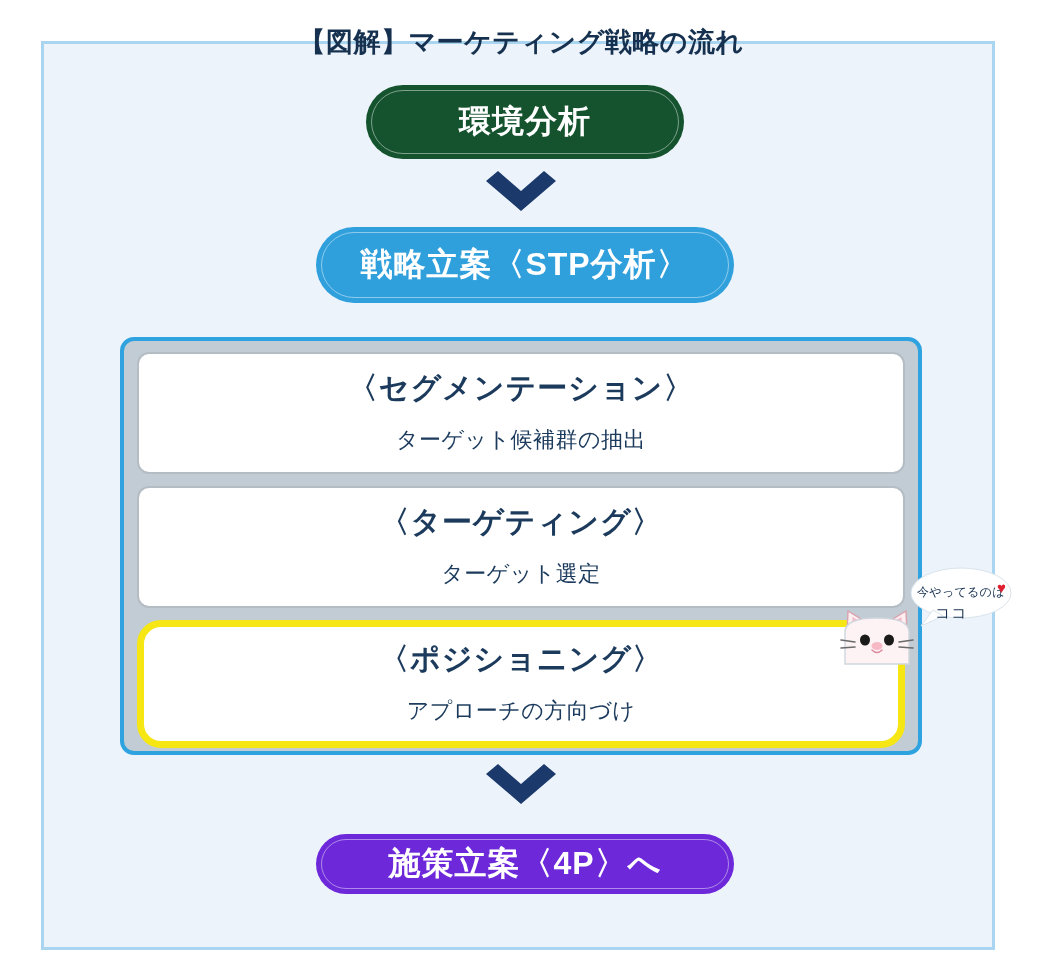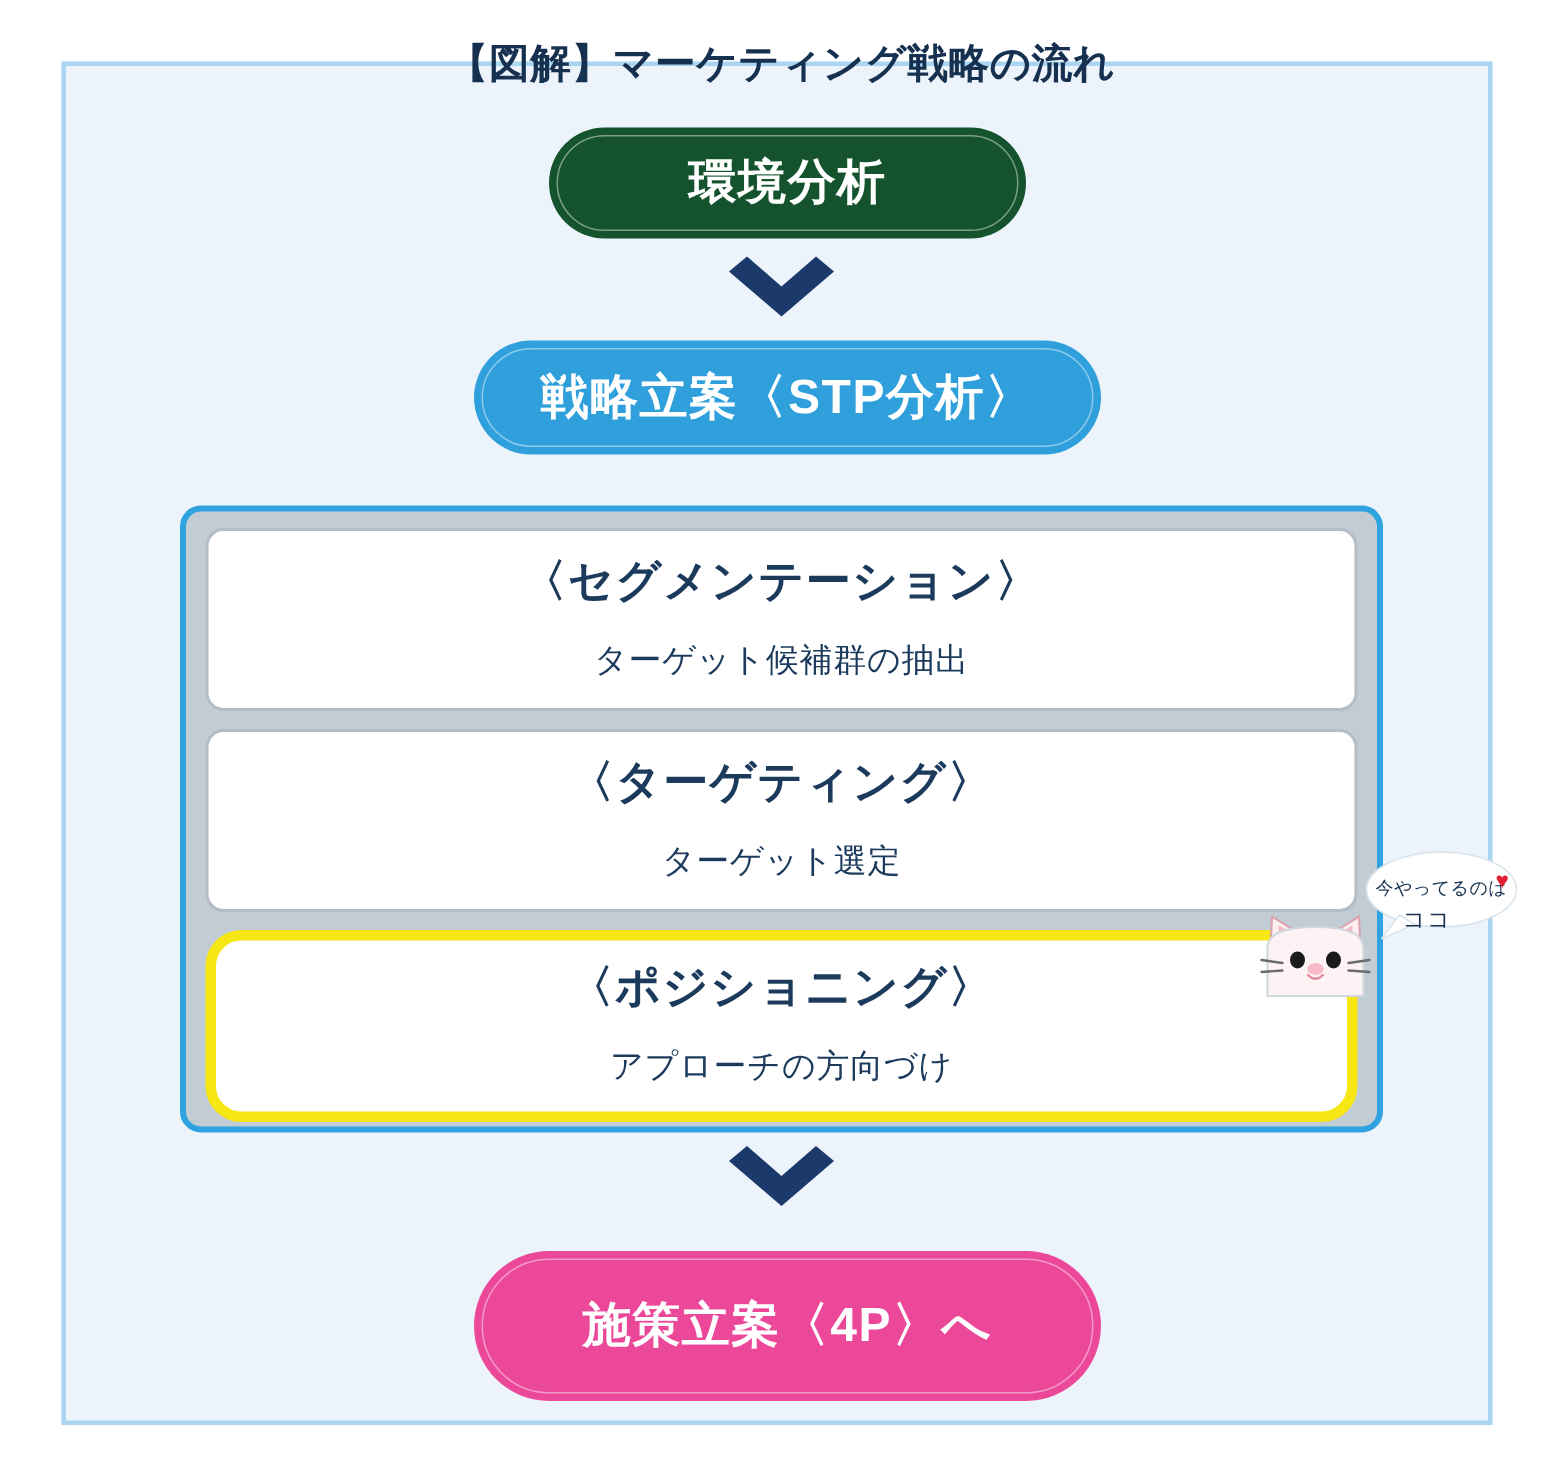--- a/index.html
+++ b/index.html
@@ -79,22 +79,22 @@
     top: 183px;
     width: 418px;
     height: 76px;
     background: #30a0dd;
     font-size: 32px;
   }
   .pill-4p {
     left: 272px;
     top: 790px;
     width: 418px;
-    height: 100px;
-    background: #ec4899;
+    height: 60px;
+    background: #6d28d9;
     font-size: 32px;
   }
 
   
   .chev {
     position: absolute;
     width: 74px;
     height: 48px;
     left: 440px;
   }

